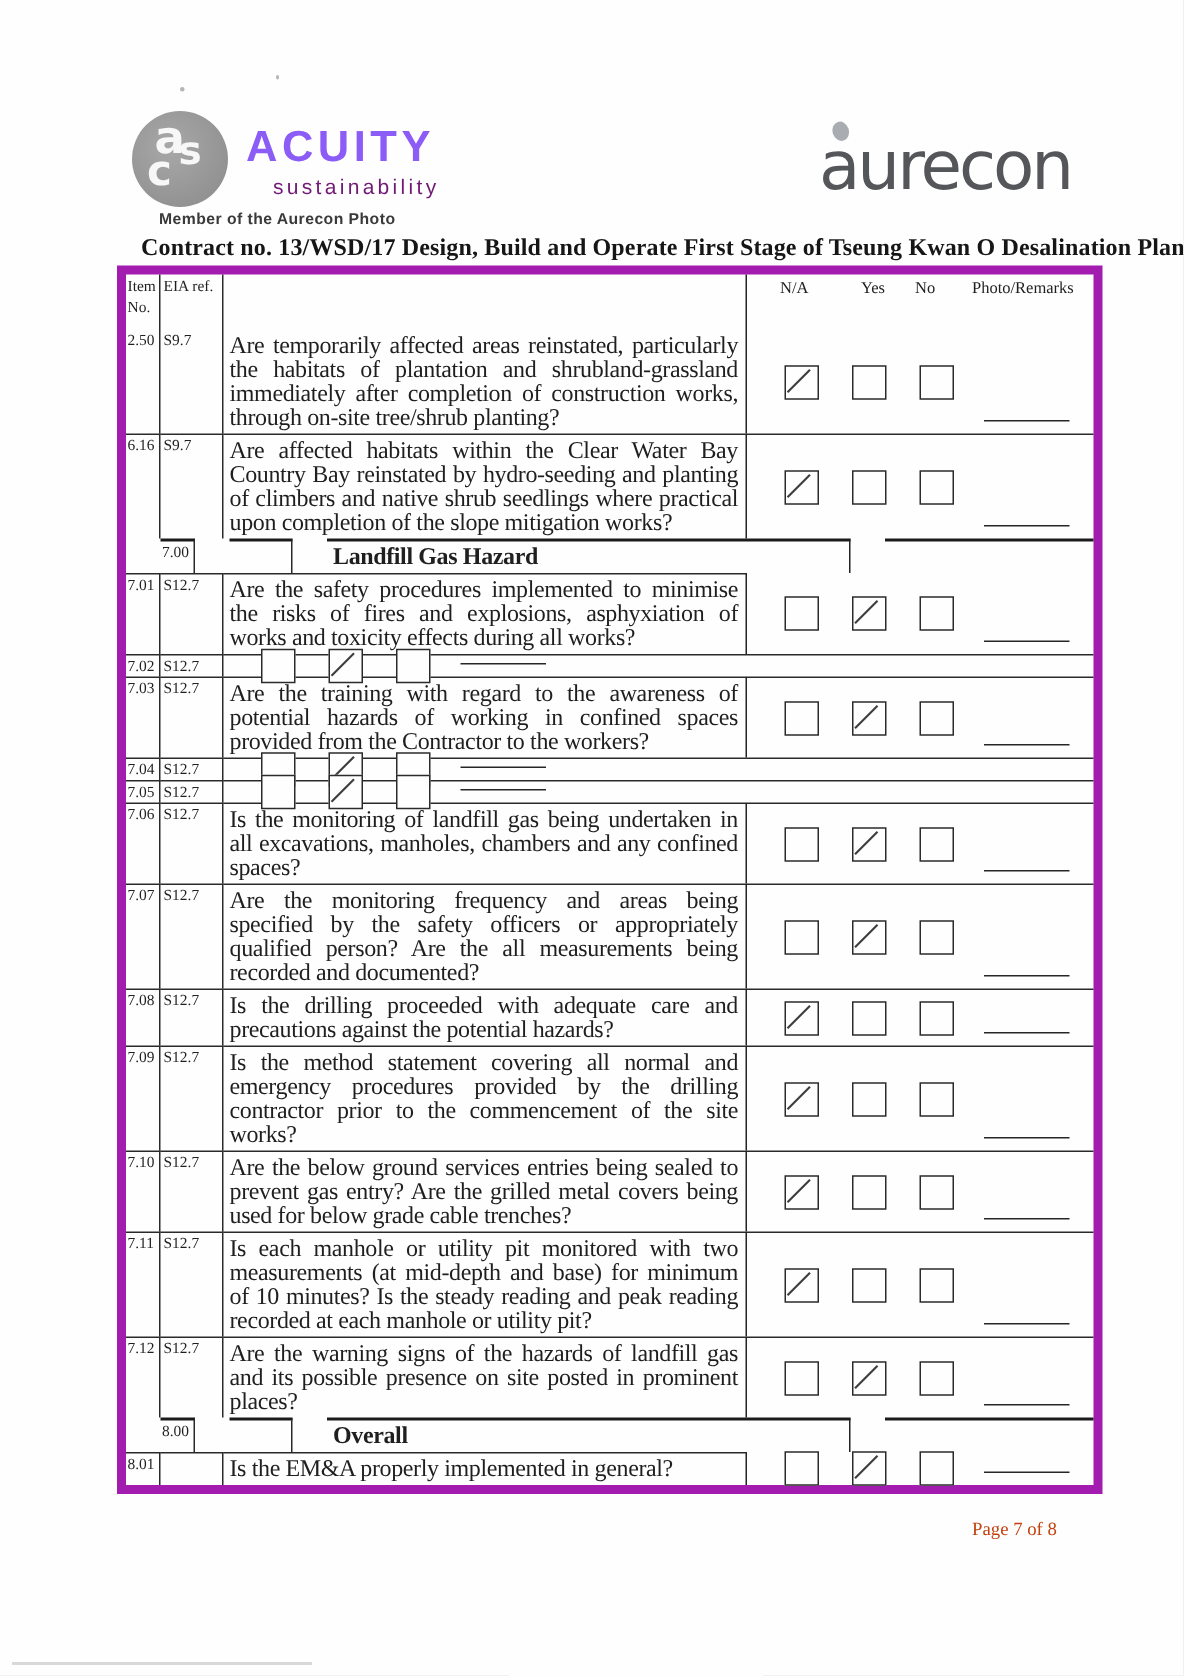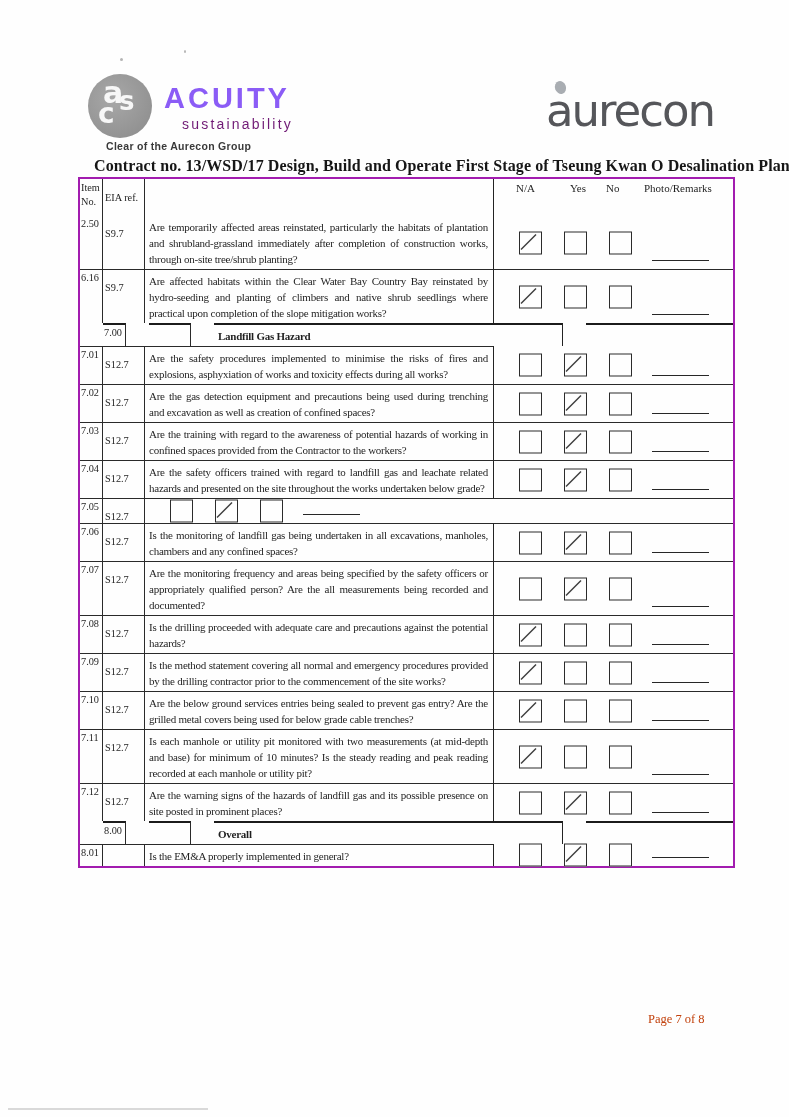--- a/index.html
+++ b/index.html
@@ -30,30 +30,30 @@
   #aurecon{position:absolute;left:518px;top:88px;font-family:"DejaVu Sans","Liberation Sans",sans-serif;
     font-weight:400;font-size:45px;letter-spacing:-2px;color:#55565a;line-height:1;margin-left:28px;}
   #aurecon-dot{position:absolute;left:9px;top:-7px;width:11px;height:13px;border-radius:50%;
     background:#a9adb2;transform:rotate(-18deg);}
 
   
   #doc-title{position:absolute;left:94px;top:157px;width:660px;font-size:16px;font-weight:700;
     white-space:nowrap;letter-spacing:.1px;color:#161616;}
 
   
-  #checklist-table{position:absolute;left:78px;top:177px;width:657px;border:2px solid #a21caf;
+  #checklist-table{position:absolute;left:78px;top:177px;width:657px;border:6px solid #a21caf;
     box-sizing:border-box;background:#fefefe;}
   .trow{display:flex;align-items:stretch;}
   .trow > div{border-top:1.4px solid #2a2a2a;box-sizing:border-box;}
   #checklist-table .trow:first-child > div{border-top:none;}
   .trow.thick > div{border-top:2.2px solid #1b1b1b;margin-left:23px;}
 
   .c-item{width:23px;border-right:1.3px solid #2a2a2a;font-size:10.3px;padding:2px 1px 1px 1px;}
-  .c-ref{width:42px;border-right:1.3px solid #2a2a2a;font-size:10.3px;padding:12px 1px 1px 2px;font-family:Liberation Serif, serif;}
-  .c-q{width:349px;border-right:1.5px solid #232323;font-size:11px;line-height:16px;
+  .c-ref{width:42px;border-right:1.3px solid #2a2a2a;font-size:10.3px;padding:2px 1px 1px 2px;font-family:Liberation Serif, serif;}
+  .c-q{width:349px;border-right:1.5px solid #232323;font-size:16px;line-height:16px;
        padding:3px 5px 2px 4px;text-align:justify;letter-spacing:-0.25px;}
   .c-q.sec{font-weight:700;text-align:left;}
   .c-checks{position:relative;flex:1;min-height:100%;}
   .c-checks.join{border-top:none;}
 
   
   #header-row{display:flex;height:37px;}
   #header-row .c-item,#header-row .c-ref{font-size:10.3px;line-height:14px;}
   .h-label{position:absolute;top:3px;font-size:11px;letter-spacing:0;}
   #h-na{left:22px;}  #h-yes{left:76px;}  #h-no{left:112px;}  #h-remarks{left:150px;}
@@ -77,21 +77,21 @@
   <div id="artifact-line"></div>
 
   <div id="acuity">
     <div id="acuity-circle">
       <span class="mono-a">a</span>
       <span class="mono-s">s</span>
       <span class="mono-c">c</span>
     </div>
     <div id="acuity-name">ACUITY</div>
     <div id="acuity-tagline">sustainability</div>
-    <div id="acuity-member">Clear of the Aurecon Group</div>
+    <div id="acuity-member">Member of the Aurecon Photo</div>
   </div>
 
   <div id="aurecon">
     <span id="aurecon-dot"></span>
     <span>aurecon</span>
   </div>
 
   <div id="doc-title">Contract no.  13/WSD/17 Design, Build and Operate First Stage of Tseung Kwan O Desalination Plant</div>
 
   <div id="checklist-table">
@@ -157,21 +157,20 @@
                 <line x1="3" y1="19" x2="18" y2="4"></line>
               </svg>
             </div>
             <div class="cb cb2"></div>
             <div class="remark-line"></div>
           </div>
         </div>
         <div class="trow">
           <div class="c-item">7.02</div>
           <div class="c-ref">S12.7</div>
-          <div class="c-q">Are the gas detection equipment and precautions being used during trenching and excavation as well as creation of confined spaces?</div>
           <div class="c-checks">
             <div class="cb cb0"></div>
             <div class="cb cb1">
               <svg class="tick" viewBox="0 0 22 22">
                 <line x1="3" y1="19" x2="18" y2="4"></line>
               </svg>
             </div>
             <div class="cb cb2"></div>
             <div class="remark-line"></div>
           </div>
@@ -187,21 +186,20 @@
                 <line x1="3" y1="19" x2="18" y2="4"></line>
               </svg>
             </div>
             <div class="cb cb2"></div>
             <div class="remark-line"></div>
           </div>
         </div>
         <div class="trow">
           <div class="c-item">7.04</div>
           <div class="c-ref">S12.7</div>
-          <div class="c-q">Are the safety officers trained with regard to landfill gas and leachate related hazards and presented on the site throughout the works undertaken below grade?</div>
           <div class="c-checks">
             <div class="cb cb0"></div>
             <div class="cb cb1">
               <svg class="tick" viewBox="0 0 22 22">
                 <line x1="3" y1="19" x2="18" y2="4"></line>
               </svg>
             </div>
             <div class="cb cb2"></div>
             <div class="remark-line"></div>
           </div>

